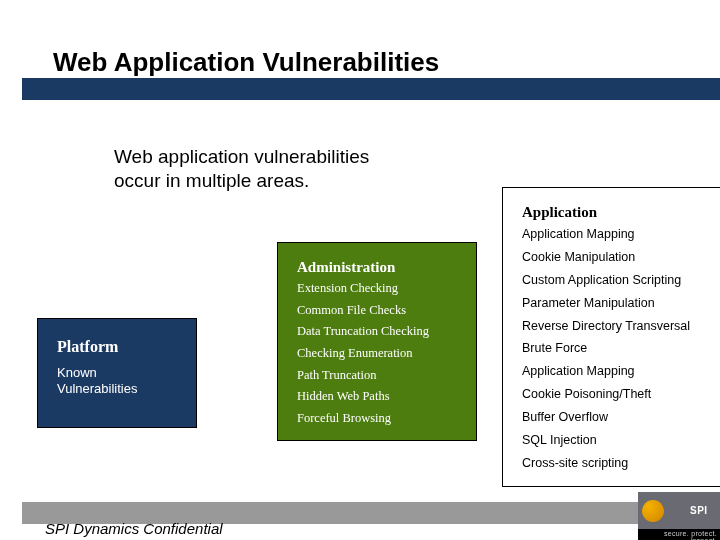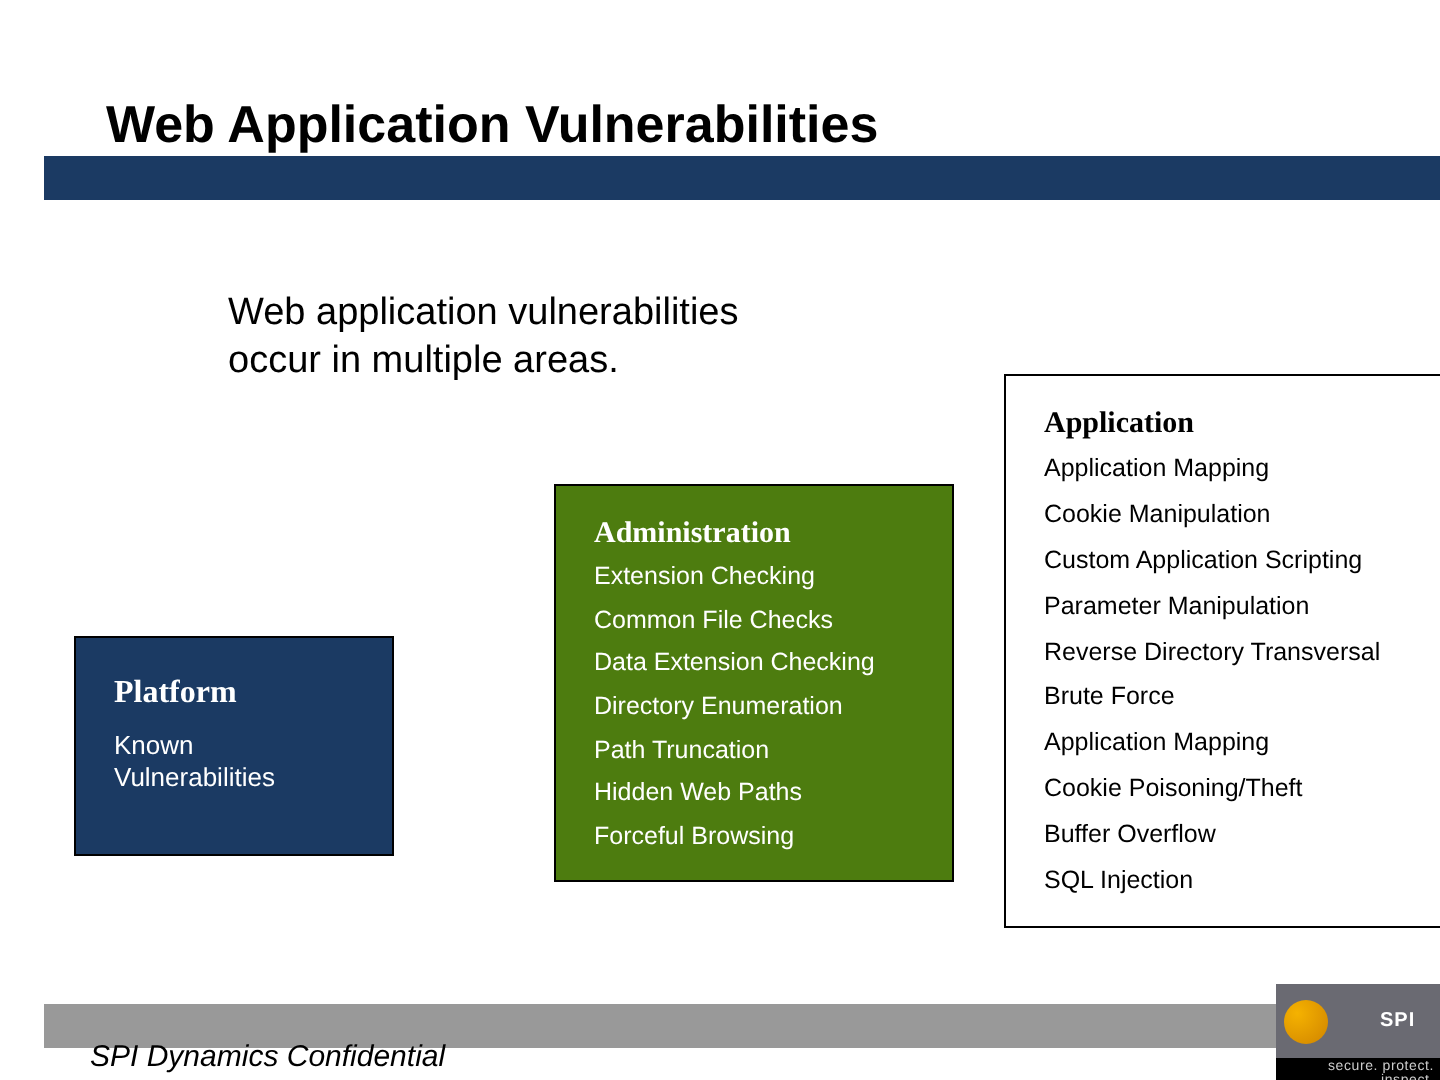--- a/index.html
+++ b/index.html
@@ -14,21 +14,21 @@
   .box { position:absolute; border:1px solid #000; }
   .box-title { font-weight:bold; color:#fff; padding:5px 8px 2px 8px;font-family:Liberation Serif, serif; }
   .box-item { color:#fff; padding:3px 8px; font-size:13px; line-height:1.25; }
 
   .platform-box { left:15px; top:296px; width:160px; background:#1b3a63; min-height:110px; }
   .platform-box .box-title { font-size:16px; padding-top:8px; padding-bottom:6px;}
   .platform-box .box-item { font-size:13px; }
 
   .admin-box { left:255px; top:220px; width:200px; background:#4d7c0f; }
   .admin-box .box-title { font-size:15px; }
-  .admin-box .box-item { font-size:12.5px; }
+  .admin-box .box-item { font-size:12.5px;font-family:Liberation Serif, serif; }
 
   .app-box { left:480px; top:165px; width:225px; background:#fff; }
   .app-box .box-title { color:#000; font-size:15px; }
   .app-box .box-item { color:#000; font-size:12.5px; line-height:1.35; }
 
   .footer-line { position:absolute; left:0; bottom:38px; width:720px; height:1px; background:#999; }
   .confidential { position:absolute; left:12px; bottom:14px; font-size:15px; font-style:italic; font-family: Arial, sans-serif; }
 
   .logo { position:absolute; right:10px; bottom:6px; width:105px; }
   .logo-top { background:#6a6a72; color:#fff; font-size:10px; padding:2px 4px; letter-spacing:0.5px; display:flex; align-items:center; gap:4px;}
@@ -54,28 +54,29 @@
     <div class="box-item">Application Mapping</div>
     <div class="box-item">Cookie Manipulation</div>
     <div class="box-item">Custom Application Scripting</div>
     <div class="box-item">Parameter Manipulation</div>
     <div class="box-item">Reverse Directory Transversal</div>
     <div class="box-item">Brute Force</div>
     <div class="box-item">Application Mapping</div>
     <div class="box-item">Cookie Poisoning/Theft</div>
     <div class="box-item">Buffer Overflow</div>
     <div class="box-item">SQL Injection</div>
+    <div class="box-item">Cross-site scripting</div>
   </div>
 
   <div class="box admin-box">
     <div class="box-title">Administration</div>
     <div class="box-item">Extension Checking</div>
     <div class="box-item">Common File Checks</div>
-    <div class="box-item">Data Extension Checking</div>
-    <div class="box-item">Directory Enumeration</div>
+    <div class="box-item">Data Truncation Checking</div>
+    <div class="box-item">Checking Enumeration</div>
     <div class="box-item">Path Truncation</div>
     <div class="box-item">Hidden Web Paths</div>
     <div class="box-item">Forceful Browsing</div>
   </div>
 
   <div class="box platform-box">
     <div class="box-title">Platform</div>
     <div class="box-item">Known Vulnerabilities</div>
   </div>
 

